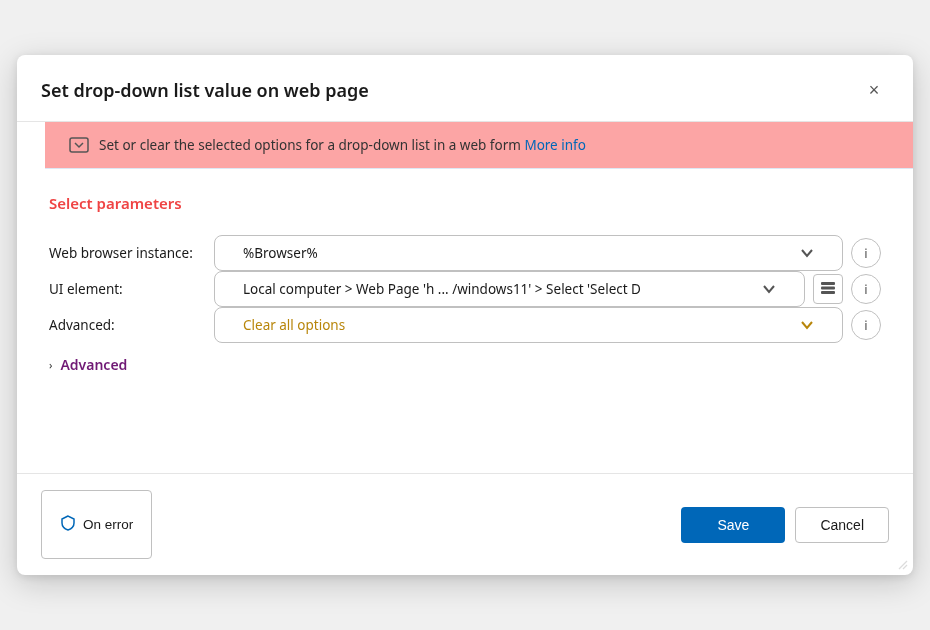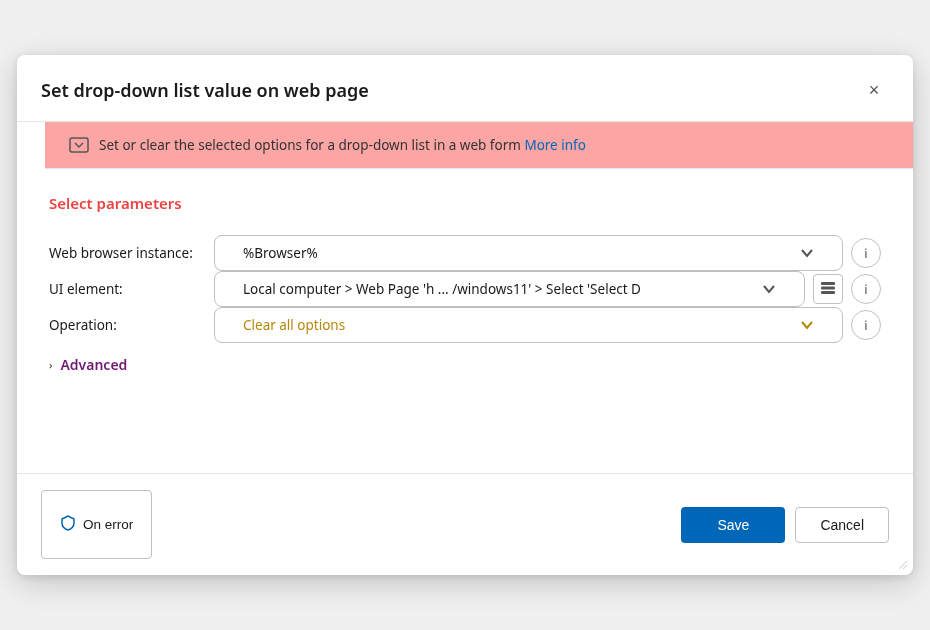--- a/index.html
+++ b/index.html
@@ -283,21 +283,21 @@
             </svg>
           </span>
         </button>
         <button class="icon-btn">
           <span>ℹ</span>
         </button>
       </div>
     </div>
 
     <div class="form-row">
-      <span class="form-label">Operation:</span>
+      <span class="form-label">Advanced:</span>
       <div class="form-control-wrap">
         <div class="select-input operation-select">
           <span>Clear all options</span>
           <svg class="dropdown-icon-svg" viewBox="0 0 14 14">
               <polyline points="2,4 7,10 12,4" stroke="#b8860b" stroke-width="2" fill="none"></polyline>
             </svg>
         </div>
         <button class="icon-btn">
           <span>ℹ</span>
         </button>

